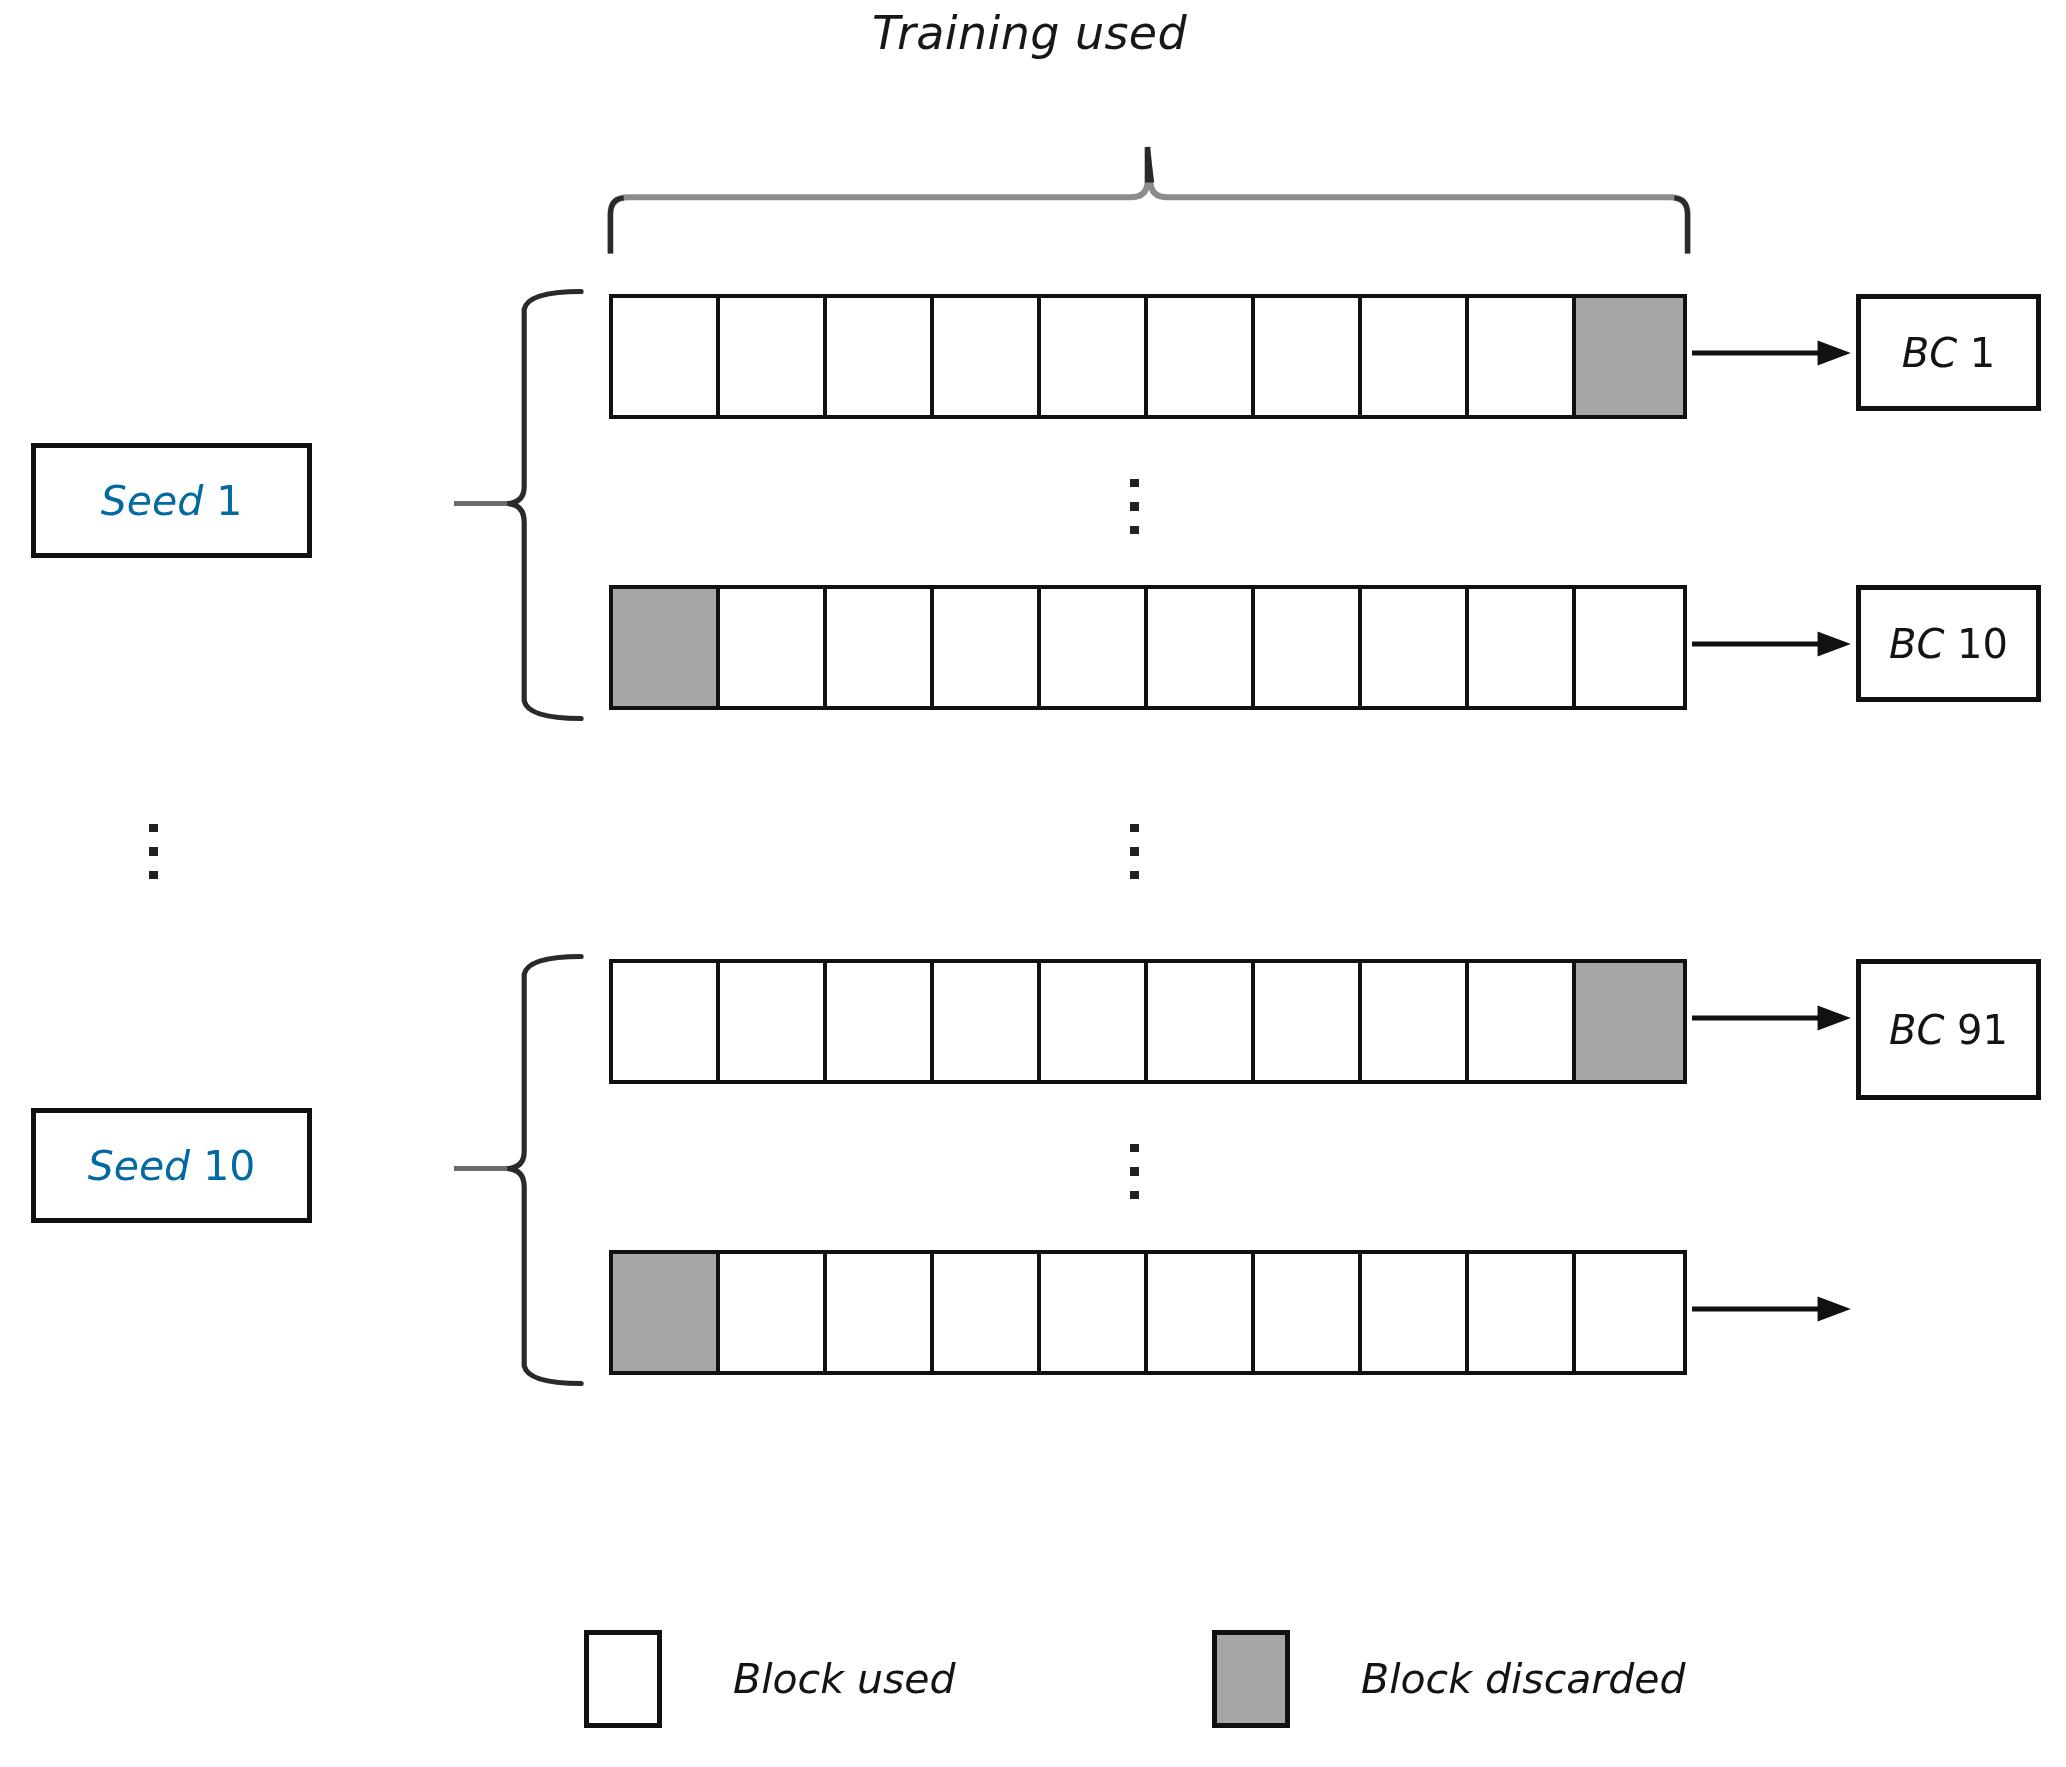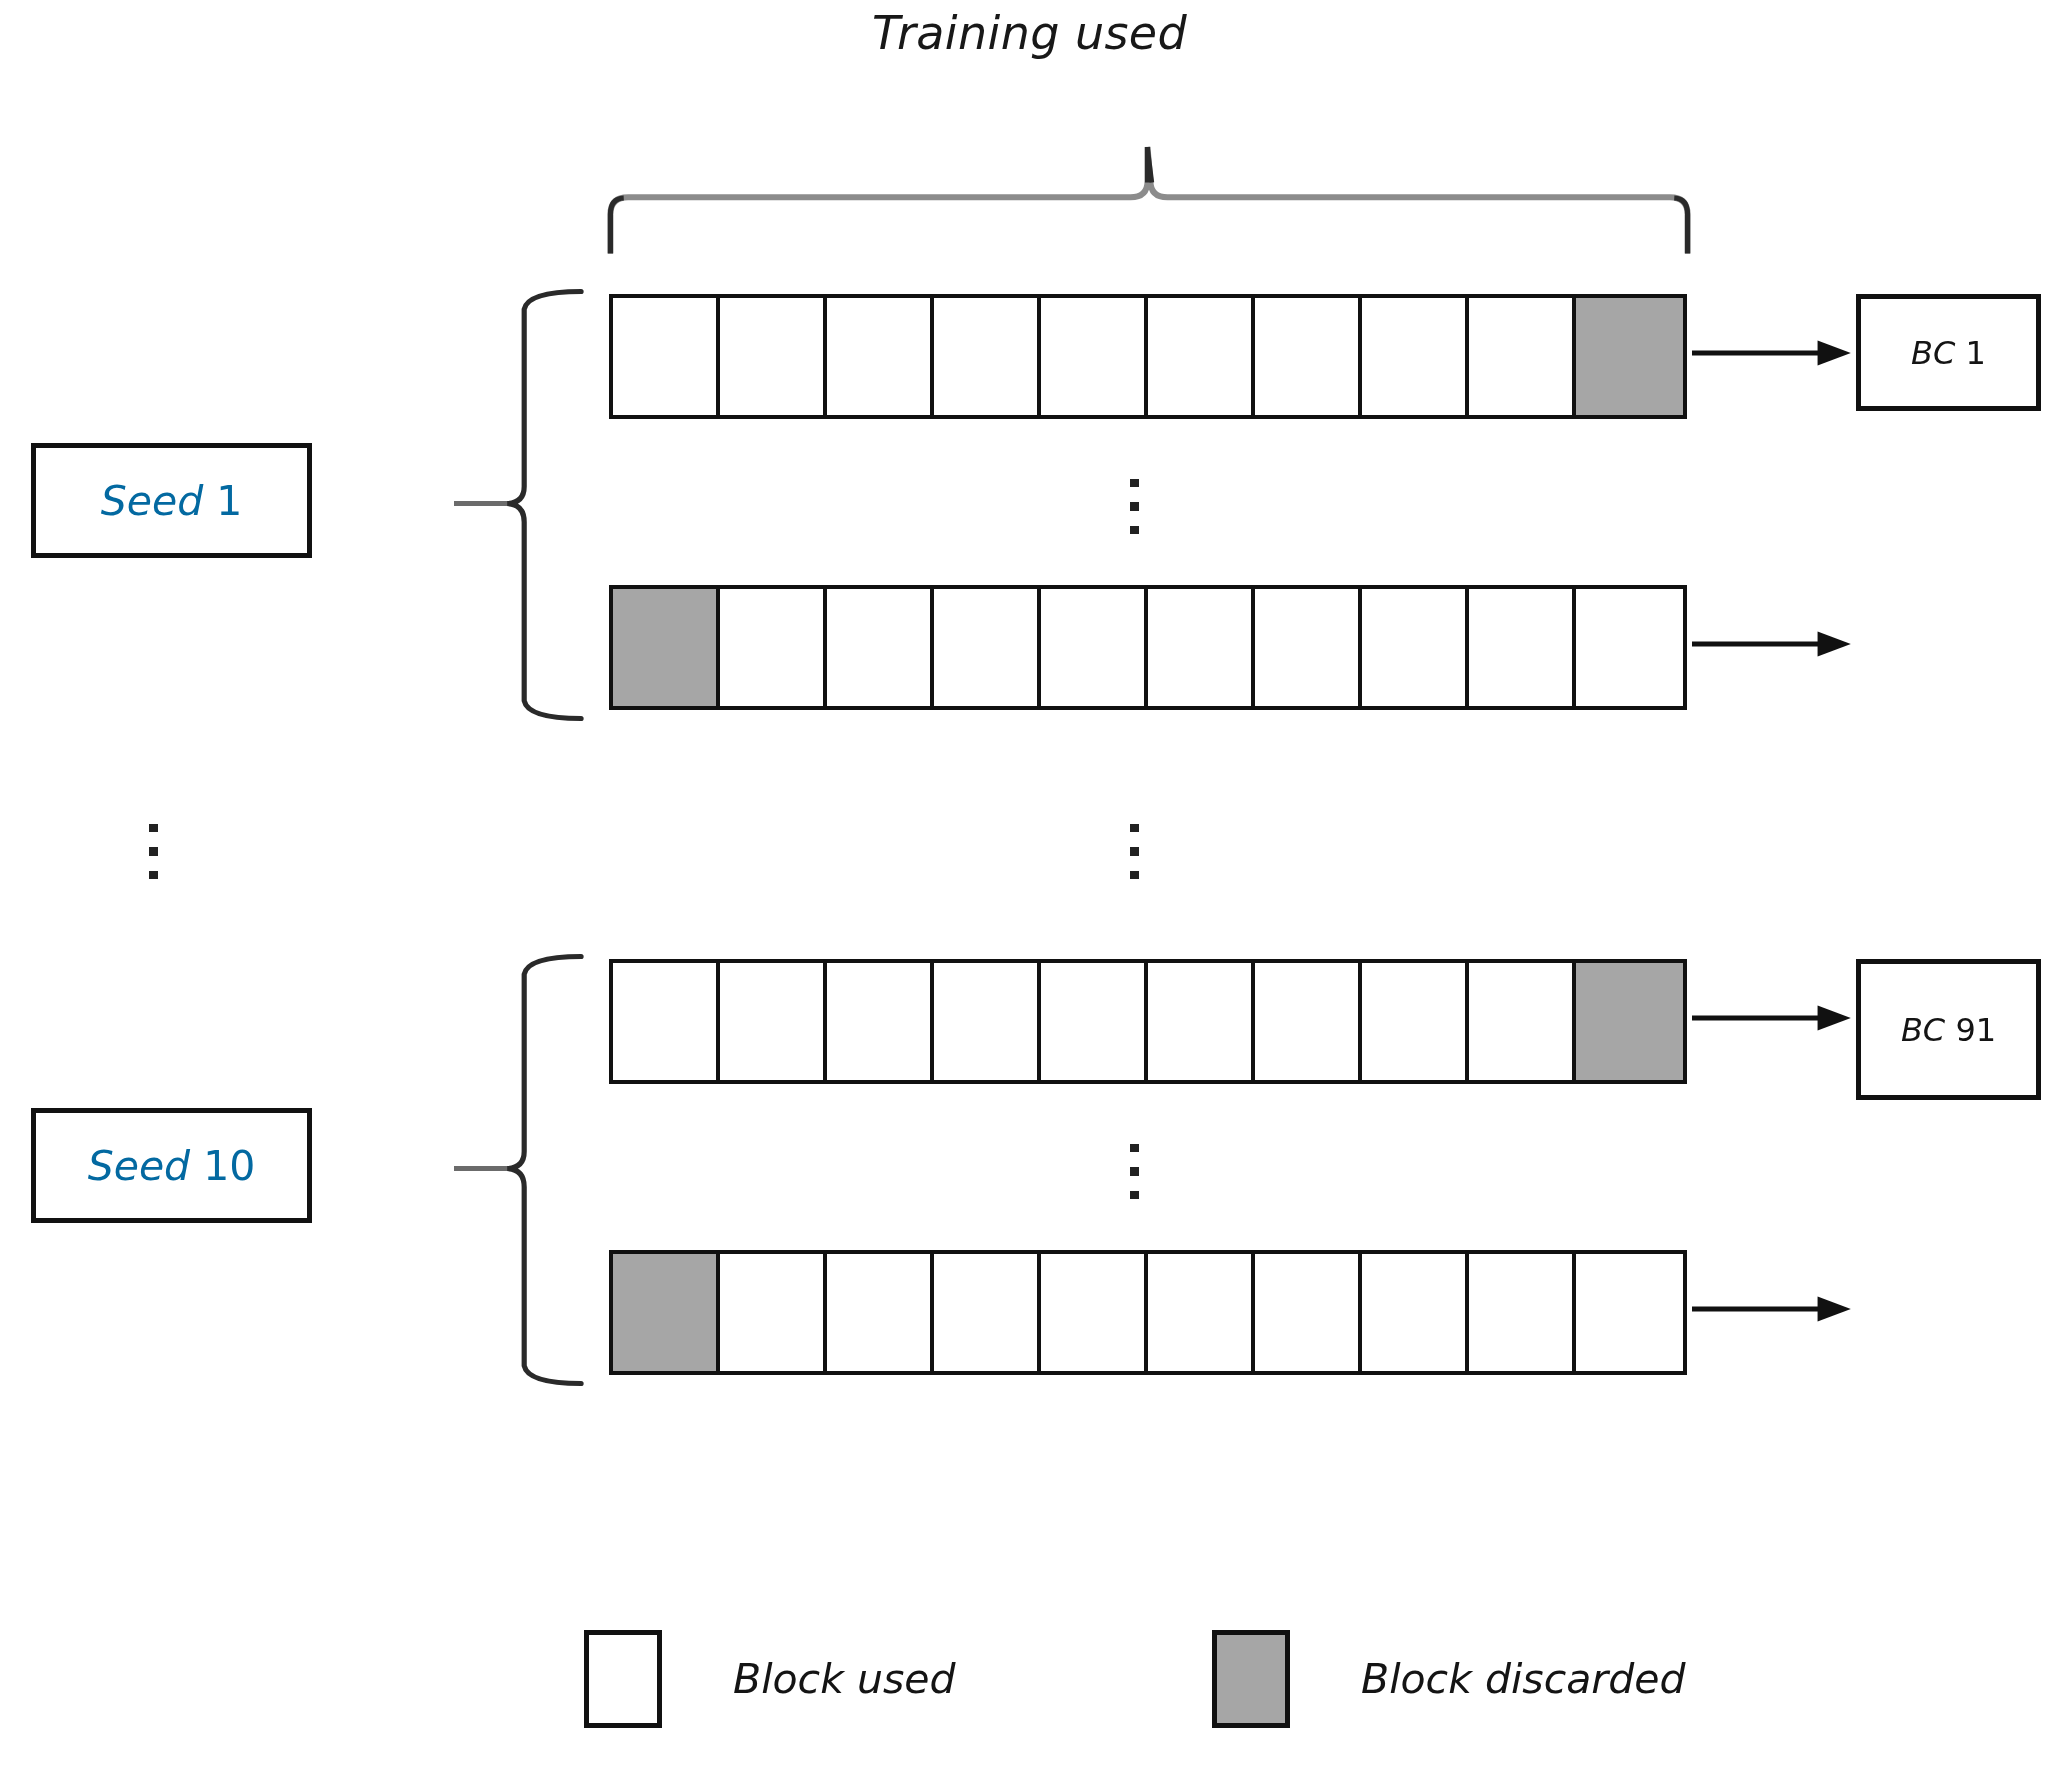--- a/index.html
+++ b/index.html
@@ -93,21 +93,21 @@
   .bc-box {
     position: absolute;
     border: 5.2px solid #111111;
     background: #ffffff;
     display: flex;
     align-items: center;
     justify-content: center;
     box-sizing: border-box;
   }
   .bc-text {
-    font-size: 32px;
+    font-size: 40px;
     color: #141414;
     white-space: nowrap;
   }
   .bc-text .w { font-style: italic; }
   .bc-text .n { font-style: normal; }
 
   
   .vdots {
     position: absolute;
     width: 19px;
@@ -228,20 +228,25 @@
     <div class="block"></div>
   </div>
 
   <div class="arrow" style="left:1692px; top:629px; width:164px;">
     <svg width="164" height="30" viewBox="0 0 222 40" xmlns="http://www.w3.org/2000/svg">
       <line x1="0" y1="20" x2="176" y2="20" stroke="#111111" stroke-width="7"></line>
       <polygon points="170,3 215,20 170,37" fill="#111111"></polygon>
     </svg>
   </div>
 
+  <div class="bc-box" style="left:1856px; top:585px; width:185px; height:117px;">
+    <span class="bc-text">
+      <span class="w">BC</span><span class="n">&nbsp;</span><span class="n">10</span>
+    </span>
+  </div>
 
   <div class="vdots" style="left:144px; top:824px;">
     <i></i>
       <i></i>
       <i></i>
   </div>
   <div class="vdots" style="left:1125px; top:824px;">
     <i></i>
       <i></i>
       <i></i>

